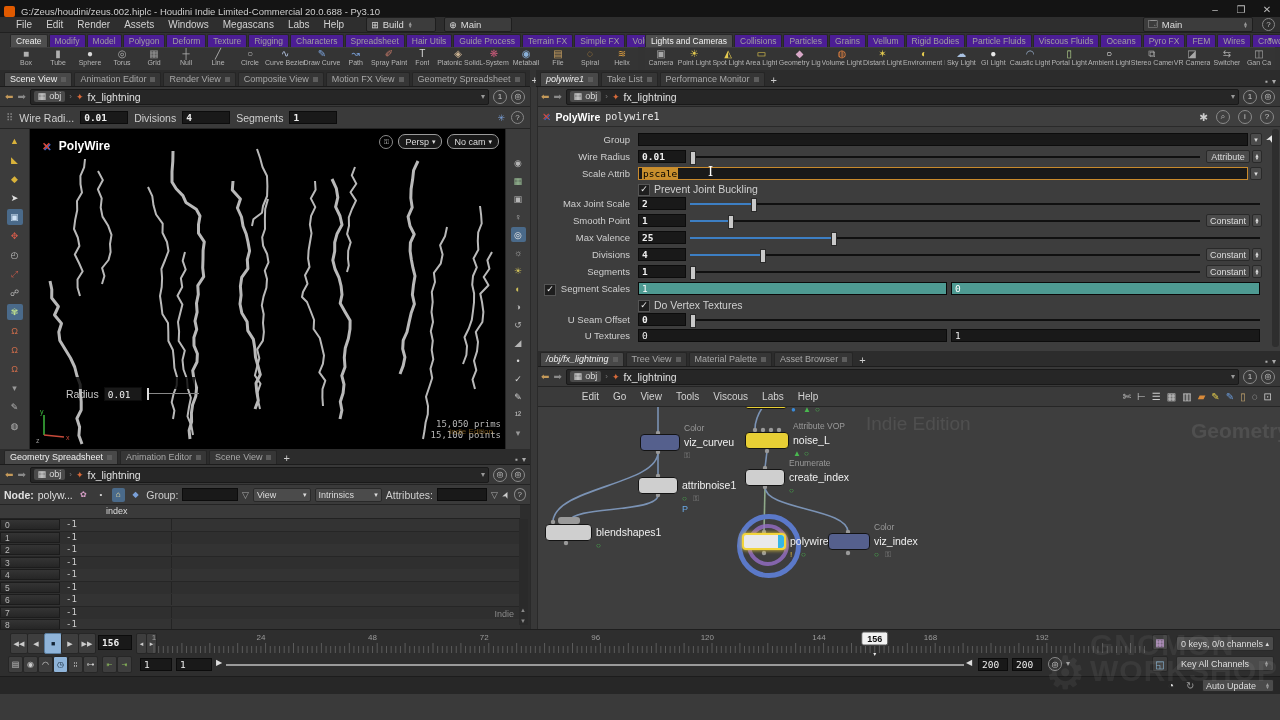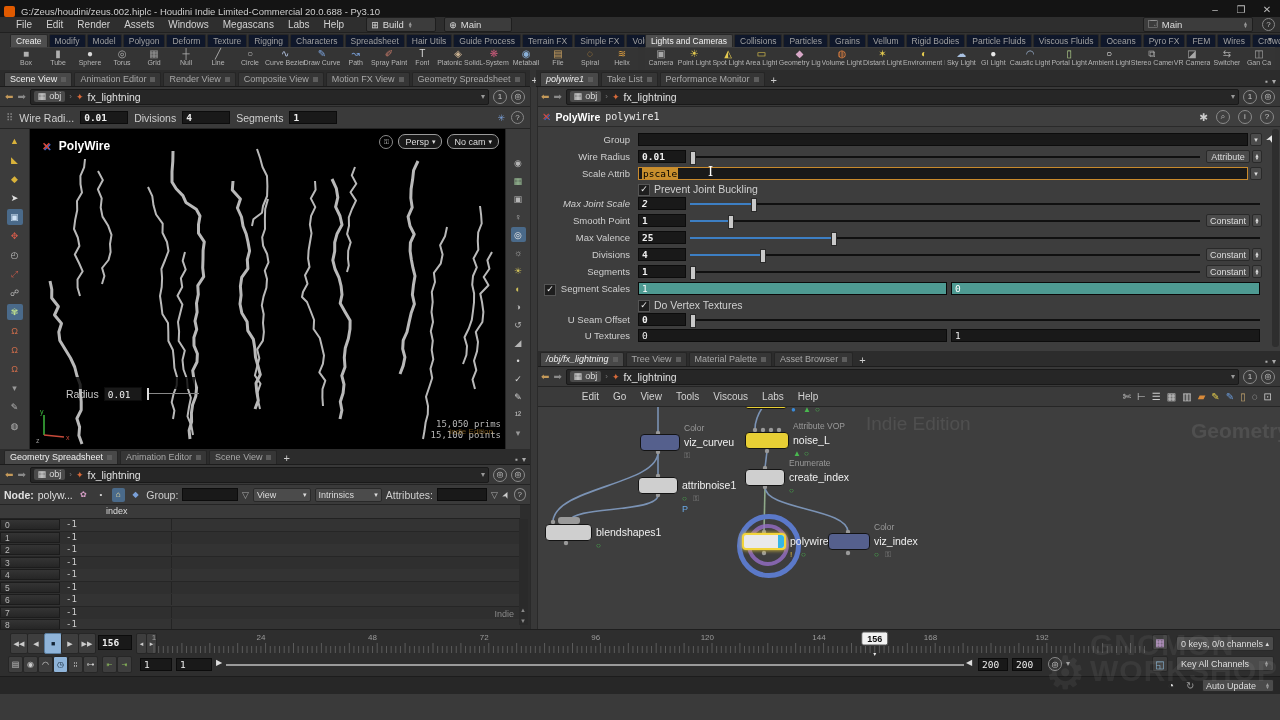--- a/index.html
+++ b/index.html
@@ -12,21 +12,21 @@
   #titlebar .t{color:#cfcfcf;font-size:9.5px;}
   .winbtn{width:26px;height:15px;display:flex;align-items:center;justify-content:center;color:#bbb;font-size:10px;}
   #menubar{left:0;top:17px;width:1280px;height:16px;background:#2e2e2e;border-bottom:1px solid #202020;display:flex;align-items:center;gap:2px;padding-left:10px;box-sizing:border-box;}
   .menu-item{padding:0 6px;color:#d2d2d2;font-size:10px;}
   .combo{height:13px;background:#3c3c3c;border:1px solid #1e1e1e;border-radius:2px;display:flex;align-items:center;font-size:9.5px;color:#ddd;gap:4px;padding:0 4px;}
   .spin{display:flex;flex-direction:column;font-size:5px;line-height:3px;color:#999;}
   .qcircle{width:11px;height:11px;border:1px solid #888;border-radius:50%;display:flex;align-items:center;justify-content:center;font-size:8px;color:#bbb;}
   
   #shelf{left:0;top:33px;width:1280px;height:37px;background:#333;}
   .shelftabs{display:flex;align-items:flex-end;height:14px;}
-  .stab{height:12px;line-height:12px;padding:0 5px;font-size:8.5px;color:#9f9f9f;background:#0f172a;border:1px solid #272727;border-bottom:none;border-radius:2px 2px 0 0;margin-right:1px;white-space:nowrap;}
+  .stab{height:12px;line-height:12px;padding:0 5px;font-size:8.5px;color:#9f9f9f;background:#4c1d95;border:1px solid #272727;border-bottom:none;border-radius:2px 2px 0 0;margin-right:1px;white-space:nowrap;}
   .stab.active{background:#4e4e4e;color:#f2f2f2;}
   .shelftools{display:flex;height:22px;border-top:1px solid #3f3f3f;background:#343434;}
   .tool{display:flex;flex-direction:column;align-items:center;justify-content:flex-start;padding:0 2px;min-width:28px;}
   .tool .g{font-size:10px;line-height:11px;}
   .tool .l{font-size:7px;color:#b5b5b5;line-height:8px;white-space:nowrap;max-width:42px;overflow:hidden;}
   
   .tabstrip{display:flex;align-items:flex-end;background:#2c2c2c;border-bottom:1px solid #1c1c1c;padding-left:4px;box-sizing:border-box;}
   .ptab{height:13px;line-height:13px;padding:0 5px;background:#363636;color:#a8a8a8;font-size:9px;margin-right:2px;border:1px solid #252525;border-bottom:none;border-radius:2px 2px 0 0;display:flex;gap:4px;align-items:center;white-space:nowrap;}
   .ptab.active{background:#484848;color:#efefef;}
   .ptab .x{width:5px;height:5px;background:#5d5d5d;display:inline-block;}
@@ -537,21 +537,21 @@
         <span class="plabel">Scale Attrib</span>
         <span class="field" style="position: absolute; left: 102px; top: 0px; width: 610px; height: 13px; border: 1px solid rgb(201, 138, 44);">
           <span style="background: rgb(201, 143, 45); color: rgb(0, 0, 0); padding: 0px 1px;">pscale</span>
         </span>
         <span class="btn" style="position: absolute; left: 714px; top: 0px; width: 12px; height: 13px; font-size: 7px;">▾</span>
       </div>
       <div class="prow" style="top: 55px;">
         <span class="checkbox" style="position: absolute; left: 102px; top: 2px;">✓</span>
         <span style="position: absolute; left: 118px; top: 1px; color: rgb(207, 207, 207);">Prevent Joint Buckling</span>
       </div>
-      <div class="prow" style="top: 70px; font-style: italic;">
+      <div class="prow" style="top: 70px;">
         <span class="plabel">Max Joint Scale</span>
         <span class="field" style="position: absolute; left: 102px; top: 0px; width: 48px; height: 13px; font-weight: bold;">2</span>
         <span class="ptrack" style="left: 154px; width: 570px;"></span>
         <span class="pfill" style="left: 154px; width: 62.7px;"></span>
         <span class="phandle" style="left: 214.7px;"></span>
       </div>
       <div class="prow" style="top: 87px;">
         <span class="plabel">Smooth Point</span>
         <span class="field" style="position: absolute; left: 102px; top: 0px; width: 48px; height: 13px; font-weight: bold;">1</span>
         <span class="ptrack" style="left: 154px; width: 510px;"></span>

